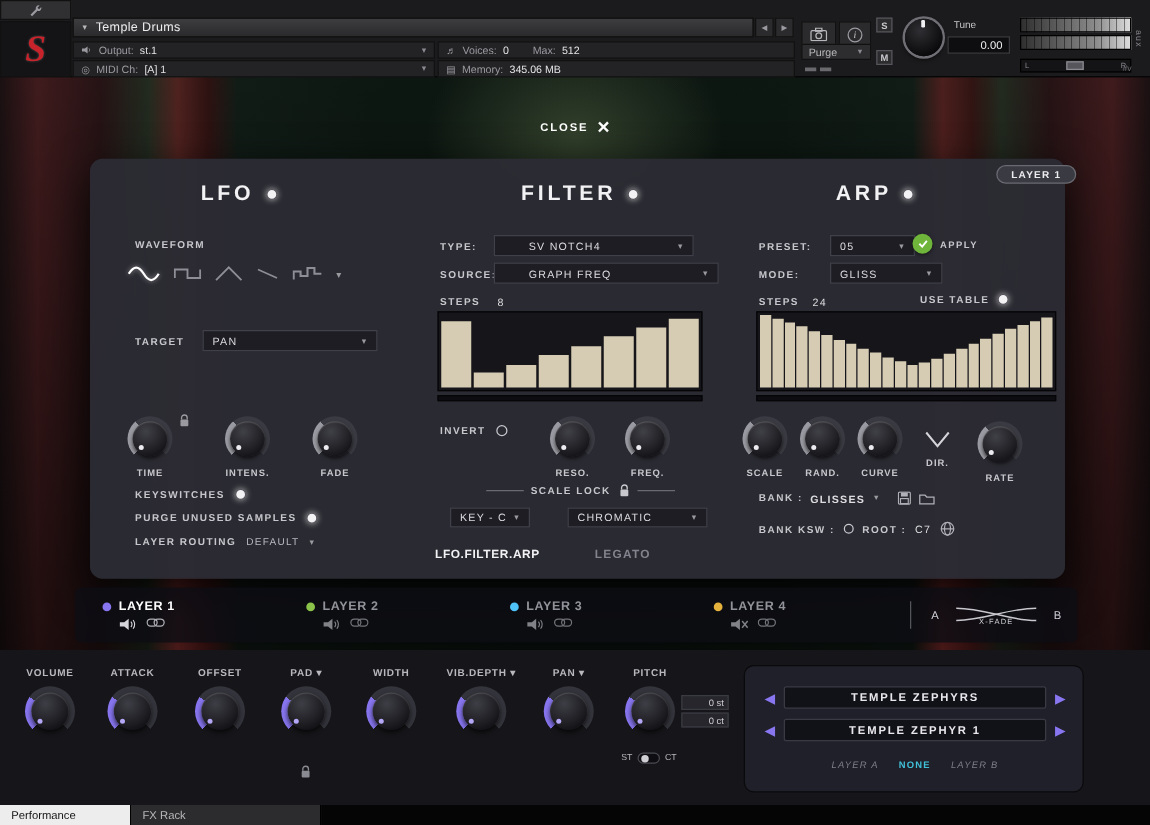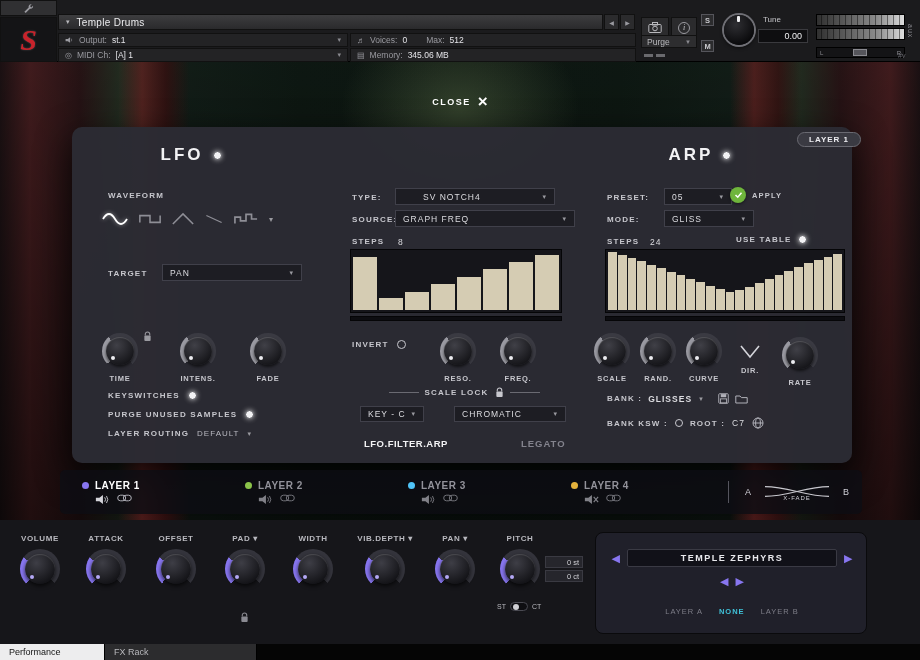--- a/index.html
+++ b/index.html
@@ -118,21 +118,21 @@
   .blbl { font-size:8px; font-weight:bold; color:#b8b8bе; color:#b8b8be; letter-spacing:.6px; margin-bottom:6px; text-align:center; }
   .pitchbox { width:38px; height:12px; background:#26262c; border:1px solid #3a3a42; color:#cfcfd4; font-size:7.5px; display:flex; align-items:center; justify-content:flex-end; padding-right:3px; }
   #stct { display:flex; align-items:center; gap:4px; font-size:7px; color:#b8b8be; }
   #stct .sw { width:18px; height:9px; border-radius:5px; background:#0e0e12; border:1px solid #4a4a52; position:relative; }
   #stct .sw::after { content:''; position:absolute; left:2px; top:1px; width:6px; height:6px; border-radius:50%; background:#cfcfd4; }
   #selpanel { left:595px; top:12px; width:272px; height:102px; background:#20202a; border:1px solid #0a0a0c; border-radius:8px; position:absolute; }
   .selrow { position:absolute; left:0; width:272px; display:flex; align-items:center; justify-content:center; gap:7px; }
   .selarrow { color:#8876f0; font-size:11px; cursor:pointer; }
   .selpill { width:210px; height:18px; background:#111118; border:1px solid #3a3a44; border-radius:2px; display:flex; align-items:center; justify-content:center; font-size:9px; font-weight:bold; letter-spacing:1.5px; color:#e8e8ec; }
   #sel-foot { position:absolute; left:0; top:74px; width:272px; display:flex; justify-content:center; gap:16px; font-size:7.5px; letter-spacing:1px; }
-  #sel-foot .dim { color:#7e7e88; }
+  #sel-foot .dim { color:#7e7e88;font-style:italic; }
   #sel-foot .cy { color:#3fc1d8; font-weight:bold; }
 
   
   #tabbar { left:0; top:644px; width:920px; height:16px; background:#050505; display:flex; position:absolute; }
   .tab { height:16px; display:flex; align-items:center; padding:0 9px; font-size:9px; border-right:1px solid #000; }
   .tab.active { background:#ededee; color:#141414; width:105px; }
   .tab.idle { background:#2c2c2e; color:#b8b8bc; width:152px; }
 
   svg { display:block; }
 </style>
@@ -309,28 +309,32 @@
         <span class="led"></span>
       </div>
       <div class="togrow" style="left:36px;top:302px">
         <span class="lbl">LAYER ROUTING</span>
         <span class="val" style="font-size:8px;color:#b8b8c0">DEFAULT</span>
         <span style="font-size:7px;color:#9a9aa0">▾</span>
       </div>
     </div>
 
     <div class="sec" style="left:268px;width:248px">
+      <div class="sec-h">
+        <span>FILTER</span>
+          <span class="led"></span>
+      </div>
       <div class="abs lbl" style="left:12px;top:66px">TYPE:</div>
       <div class="dd" style="left:55px;top:61px;width:160px">
         <span style="margin-left:20px">SV NOTCH4</span>
         <span class="arr">▾</span>
       </div>
       <div class="abs lbl" style="left:12px;top:88px">SOURCE:</div>
       <div class="dd" style="left:55px;top:83px;width:180px">
-        <span style="">GRAPH FREQ</span>
+        <span style="margin-left:20px">GRAPH FREQ</span>
         <span class="arr">▾</span>
       </div>
       <div class="abs lbl" style="left:12px;top:110px">STEPS</div>
       <div class="abs val" style="left:58px;top:110px">8</div>
 
       <div class="graph" style="left:10px;top:122px;width:212px;height:64px">
           <div class="bar" style="height: 92%; background: rgb(213, 204, 179);"></div>
           <div class="bar" style="height: 20%; background: rgb(213, 204, 179);"></div>
           <div class="bar" style="height: 31%; background: rgb(213, 204, 179);"></div>
           <div class="bar" style="height: 45%; background: rgb(213, 204, 179);"></div>
@@ -369,21 +373,21 @@
       </div>
       <div class="dd" style="left:20px;top:279px;width:64px;height:16px">
         <span>KEY - C</span>
         <span class="arr">▾</span>
       </div>
       <div class="dd" style="left:114px;top:279px;width:112px;height:16px">
         <span>CHROMATIC</span>
         <span class="arr">▾</span>
       </div>
 
-      <div class="abs" id="ftabs" style="left:16px;top:311px;width:248px;display:flex;gap:73px;padding-left:8px">
+      <div class="abs" id="ftabs" style="left:0;top:311px;width:248px;display:flex;gap:44px;padding-left:8px">
         <span class="on">LFO.FILTER.ARP</span>
         <span class="off">LEGATO</span>
       </div>
     </div>
 
     <div class="sec" style="left:516px;width:264px">
       <div class="sec-h" style="left:-40px">
         <span>ARP</span>
           <span class="led"></span>
       </div>
@@ -671,20 +675,21 @@
     </div>
 
     <div id="selpanel">
       <div class="selrow" style="top:16px">
         <span class="selarrow">◀</span>
         <span class="selpill">TEMPLE ZEPHYRS</span>
         <span class="selarrow">▶</span>
       </div>
       <div class="selrow" style="top:42px">
         <span class="selarrow">◀</span>
+        <span class="selpill">TEMPLE ZEPHYR 1</span>
         <span class="selarrow">▶</span>
       </div>
       <div id="sel-foot">
         <span class="dim">LAYER A</span>
         <span class="cy">NONE</span>
         <span class="dim">LAYER B</span>
       </div>
     </div>
   </div>
 

